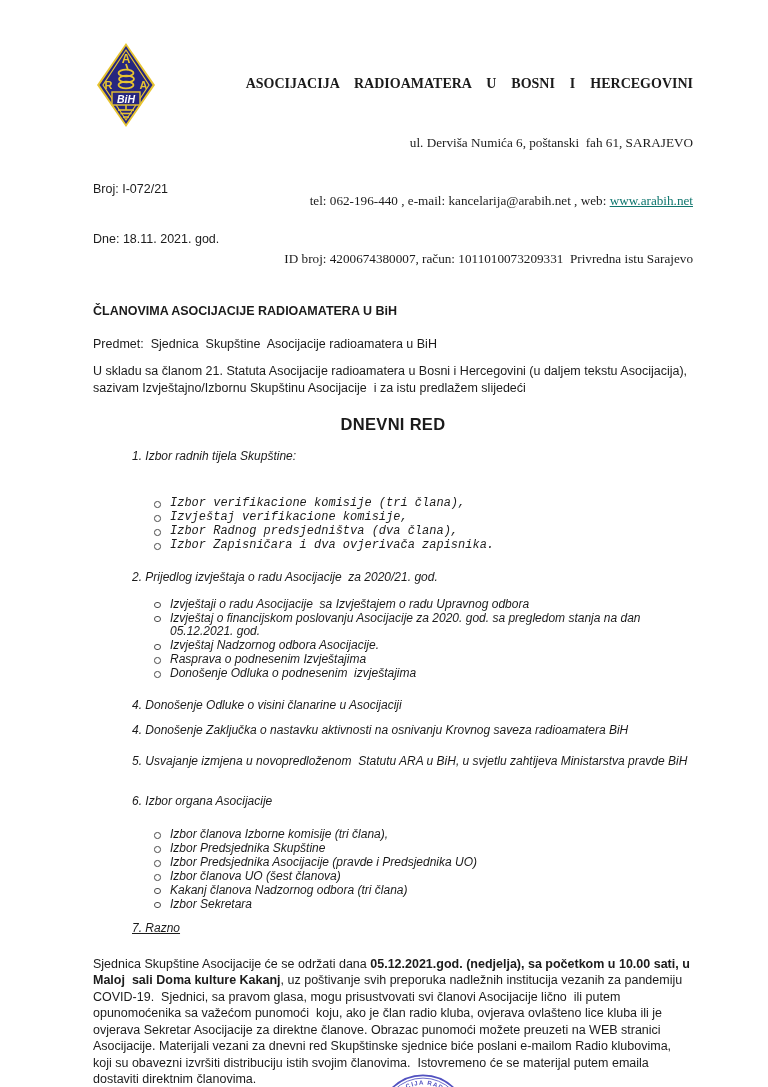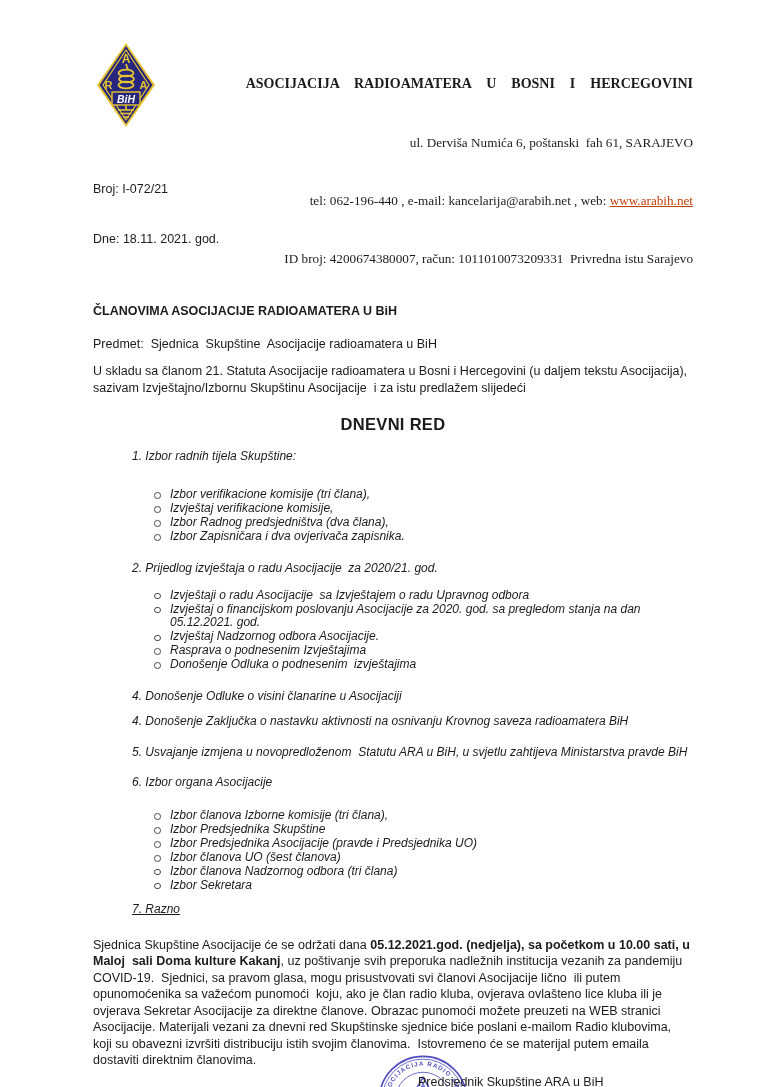--- a/index.html
+++ b/index.html
@@ -9,42 +9,42 @@
     background:#ffffff; color:#1b1b1b;
     font-family:"Liberation Sans", sans-serif;
   }
 
   
   .letterhead { position:absolute; top:40px; left:93px; width:600px; }
   .logo { position:absolute; left:2px; top:2px; width:62px; height:86px; }
   .head-lines { text-align:right; padding-left:52px; white-space:pre-wrap;font-family:Liberation Serif, serif; }
   .org-name { font-weight:bold; font-size:14px; word-spacing:4px; margin-bottom:7px; }
   .head-line { font-size:13.2px; margin-bottom:6px; }
-  a.weblink { color:#c2410c; text-decoration:underline; cursor:pointer; }
+  a.weblink { color:#0f766e; text-decoration:underline; cursor:pointer; }
 
   
   .content { position:absolute; top:145px; left:93px; width:600px; font-size:12.5px; line-height:16.5px; }
   .meta { margin-top:3px; white-space:pre-wrap; }
   .recipient { margin-top:23px; font-weight:bold; white-space:pre-wrap; }
   .subject { margin-top:16px; white-space:pre-wrap; }
   .intro { margin-top:11px; white-space:pre-wrap; }
   .agenda-title { margin-top:17px; text-align:center; font-weight:bold; font-size:16.5px; line-height:22px; letter-spacing:.3px; }
 
   .agenda { font-style:italic; font-size:12px; }
   .agenda p { margin-left:39px; line-height:14px; white-space:pre-wrap; }
   .agenda ul { list-style:none; margin-left:59px; line-height:13.9px; }
   .agenda li { position:relative; padding-left:18px; white-space:pre-wrap; }
   .agenda li::before {
     content:''; position:absolute; left:2px; top:4.2px;
     width:4.6px; height:4.6px; border:1px solid #4a4a4a; border-radius:50%;
   }
-  .mt-s1 { margin-top:14px; }  .mt-ul1 { margin-top:25px; }
+  .mt-s1 { margin-top:14px; }  .mt-ul1 { margin-top:34px;font-family:Liberation Mono, monospace; }
   .mt-s2 { margin-top:17px; }  .mt-ul2 { margin-top:14px; }
   .mt-s3 { margin-top:17px; }  .mt-s4 { margin-top:11px; }
-  .mt-s5 { margin-top:17px; }  .mt-s6 { margin-top:16px; }
+  .mt-s5 { margin-top:17px; }  .mt-s6 { margin-top:26px; }
   .mt-ul3 { margin-top:20px; } .mt-s7 { margin-top:9px;text-decoration:underline; }
 
   .closing { margin-top:21px; white-space:pre-wrap; }
   .closing b { font-weight:bold; }
 
   
   .signature { position:relative; margin-top:5px; height:110px; }
   .stamp { position:absolute; left:283px; top:-21px; width:94px; height:94px; opacity:.88; }
   .sig-text { position:absolute; left:325px; top:0; width:200px; font-size:12.5px; line-height:16px; }
   .sig-name { text-align:center; padding-right:30px; }
@@ -121,21 +121,21 @@
       <p class="mt-s3">4. Donošenje Odluke o visini članarine u Asocijaciji</p>
       <p class="mt-s4">4. Donošenje Zaključka o nastavku aktivnosti na osnivanju Krovnog saveza radioamatera BiH</p>
       <p class="mt-s5">5. Usvajanje izmjena u novopredloženom  Statutu ARA u BiH, u svjetlu zahtijeva Ministarstva pravde BiH</p>
       <p class="mt-s6">6. Izbor organa Asocijacije</p>
 
       <ul class="mt-ul3">
         <li>Izbor članova Izborne komisije (tri člana),</li>
         <li>Izbor Predsjednika Skupštine</li>
         <li>Izbor Predsjednika Asocijacije (pravde i Predsjednika UO)</li>
         <li>Izbor članova UO (šest članova)</li>
-        <li>Izbor članova Nadzornog odbora (tri člana)</li>
+        <li>Kakanj članova Nadzornog odbora (tri člana)</li>
         <li>Izbor Sekretara</li>
       </ul>
 
       <p class="mt-s7">7. Razno</p>
     </div>
 
     <div class="closing"><span>Sjednica Skupštine Asocijacije će se održati dana </span><b>05.12.2021.god. (nedjelja), sa početkom u 10.00 sati, u Maloj  sali Doma kulture Kakanj</b><span>, uz poštivanje svih preporuka nadležnih institucija vezanih za pandemiju COVID-19.  Sjednici, sa pravom glasa, mogu prisustvovati svi članovi Asocijacije lično  ili putem opunomoćenika sa važećom punomoći  koju, ako je član radio kluba, ovjerava ovlašteno lice kluba ili je ovjerava Sekretar Asocijacije za direktne članove. Obrazac punomoći možete preuzeti na WEB stranici Asocijacije. Materijali vezani za dnevni red Skupštinske sjednice biće poslani e-mailom Radio klubovima, koji su obavezni izvršiti distribuciju istih svojim članovima.  Istovremeno će se materijal putem emaila dostaviti direktnim članovima.</span></div>
 
     <div class="signature">
       <svg class="stamp" viewBox="0 0 100 100">

